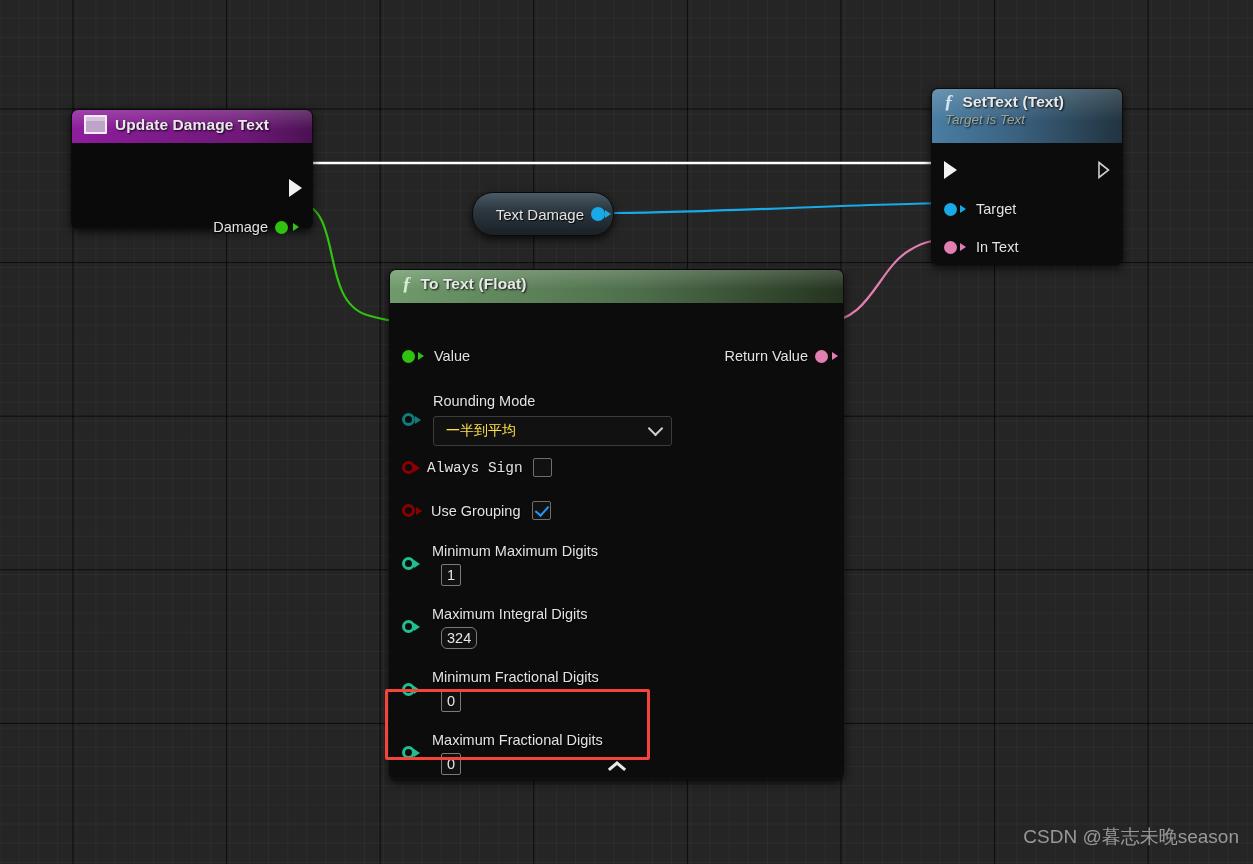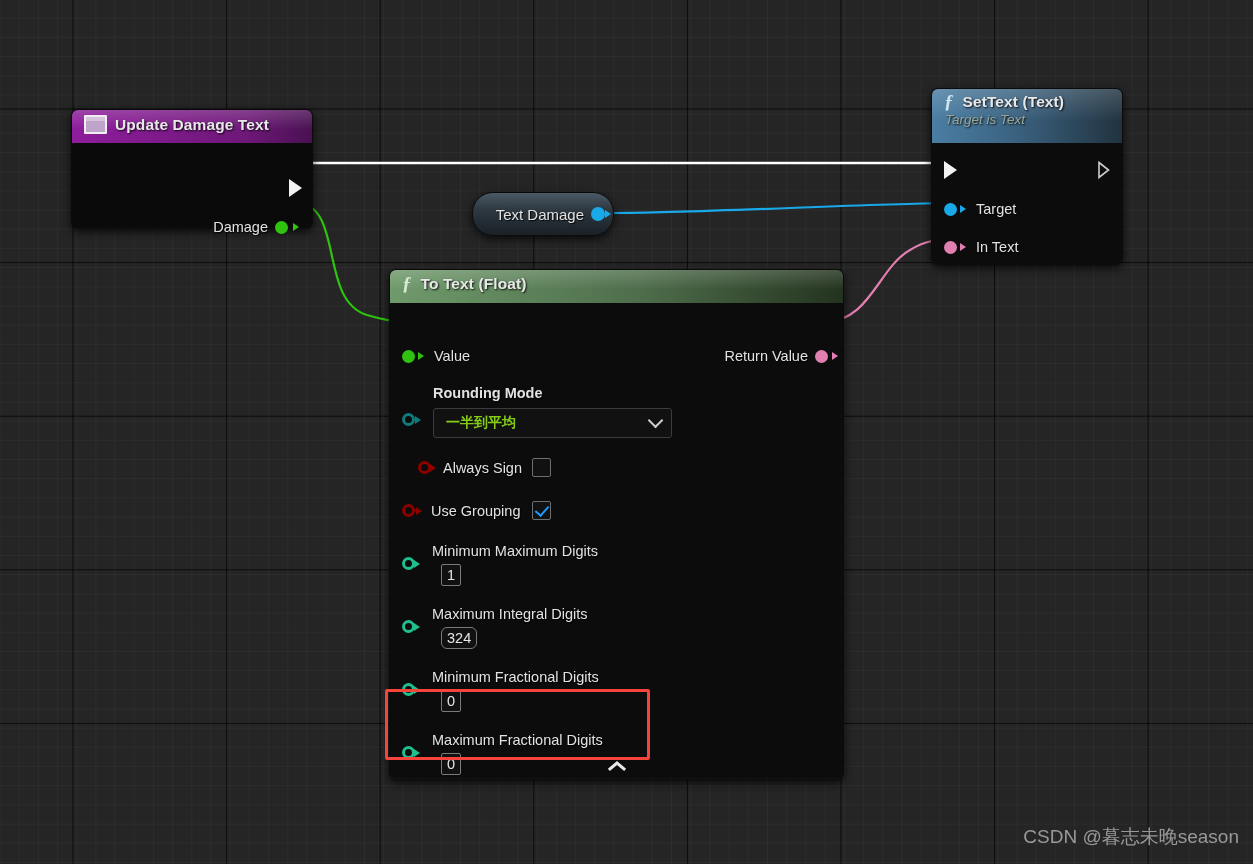--- a/index.html
+++ b/index.html
@@ -134,21 +134,21 @@
   .combo {
     background: #111111;
     border: 1px solid #3c3c3c;
     border-radius: 3px;
     height: 30px;
     display: flex;
     align-items: center;
     justify-content: space-between;
     padding: 0 10px 0 12px;
     box-sizing: border-box;
-    color: #84cc16;
+    color: #fde047;
     font-size: 14px;
   }
   .chev {
     display: inline-block;
     width: 9px; height: 9px;
     border-right: 2px solid #cfcfcf;
     border-bottom: 2px solid #cfcfcf;
     transform: translateY(-3px) rotate(45deg);
   }
   .checkbox {
@@ -294,29 +294,29 @@
       <div class="pin-row" style="right:13px; top:53px; transform:translateY(-50%); gap:7px;">
         <span class="pin-label">Return Value</span>
         <span class="pin-dot" style="background:#e17fb0;"></span>
         <span class="pin-arrow" style="border-left:6px solid #e17fb0; margin-left:-3px; margin-right:-8px;"></span>
       </div>
 
       <div style="position:absolute; left:12px; top:110px; display:flex; align-items:center; gap:1px;">
         <span class="pin-ring" style="border:3.2px solid #0f7b7b;"></span>
         <span class="pin-arrow" style="border-left:6px solid #0f7b7b; margin-left:-1px;"></span>
       </div>
-      <div class="prop-stack" style="left:43px; top:82px; width:250px;font-weight:bold;">
+      <div class="prop-stack" style="left:43px; top:90px; width:250px;">
         <span class="prop-label">Rounding Mode</span>
         <div class="combo" style="width:239px; margin-top:5px;">
           <span>一半到平均</span>
           <span class="chev"></span>
         </div>
       </div>
 
-      <div class="prop-row" style="left:28px; top:155px; gap:5px;">
+      <div class="prop-row" style="left:12px; top:155px; gap:5px;font-family:Liberation Mono, monospace;">
         <span class="pin-ring" style="border:3.2px solid #8c0000;"></span>
         <span class="pin-arrow" style="border-left:6px solid #8c0000; margin-left:-6px;"></span>
         <span class="prop-label" style="margin-left:2px;">Always Sign</span>
         <span class="checkbox" style="margin-left:5px;"></span>
       </div>
 
       <div class="prop-row" style="left:12px; top:198px; gap:7px;">
         <span class="pin-ring" style="border:3.2px solid #8c0000;"></span>
         <span class="pin-arrow" style="border-left:6px solid #8c0000; margin-left:-6px;"></span>
         <span class="prop-label" style="margin-left:2px;">Use Grouping</span>

